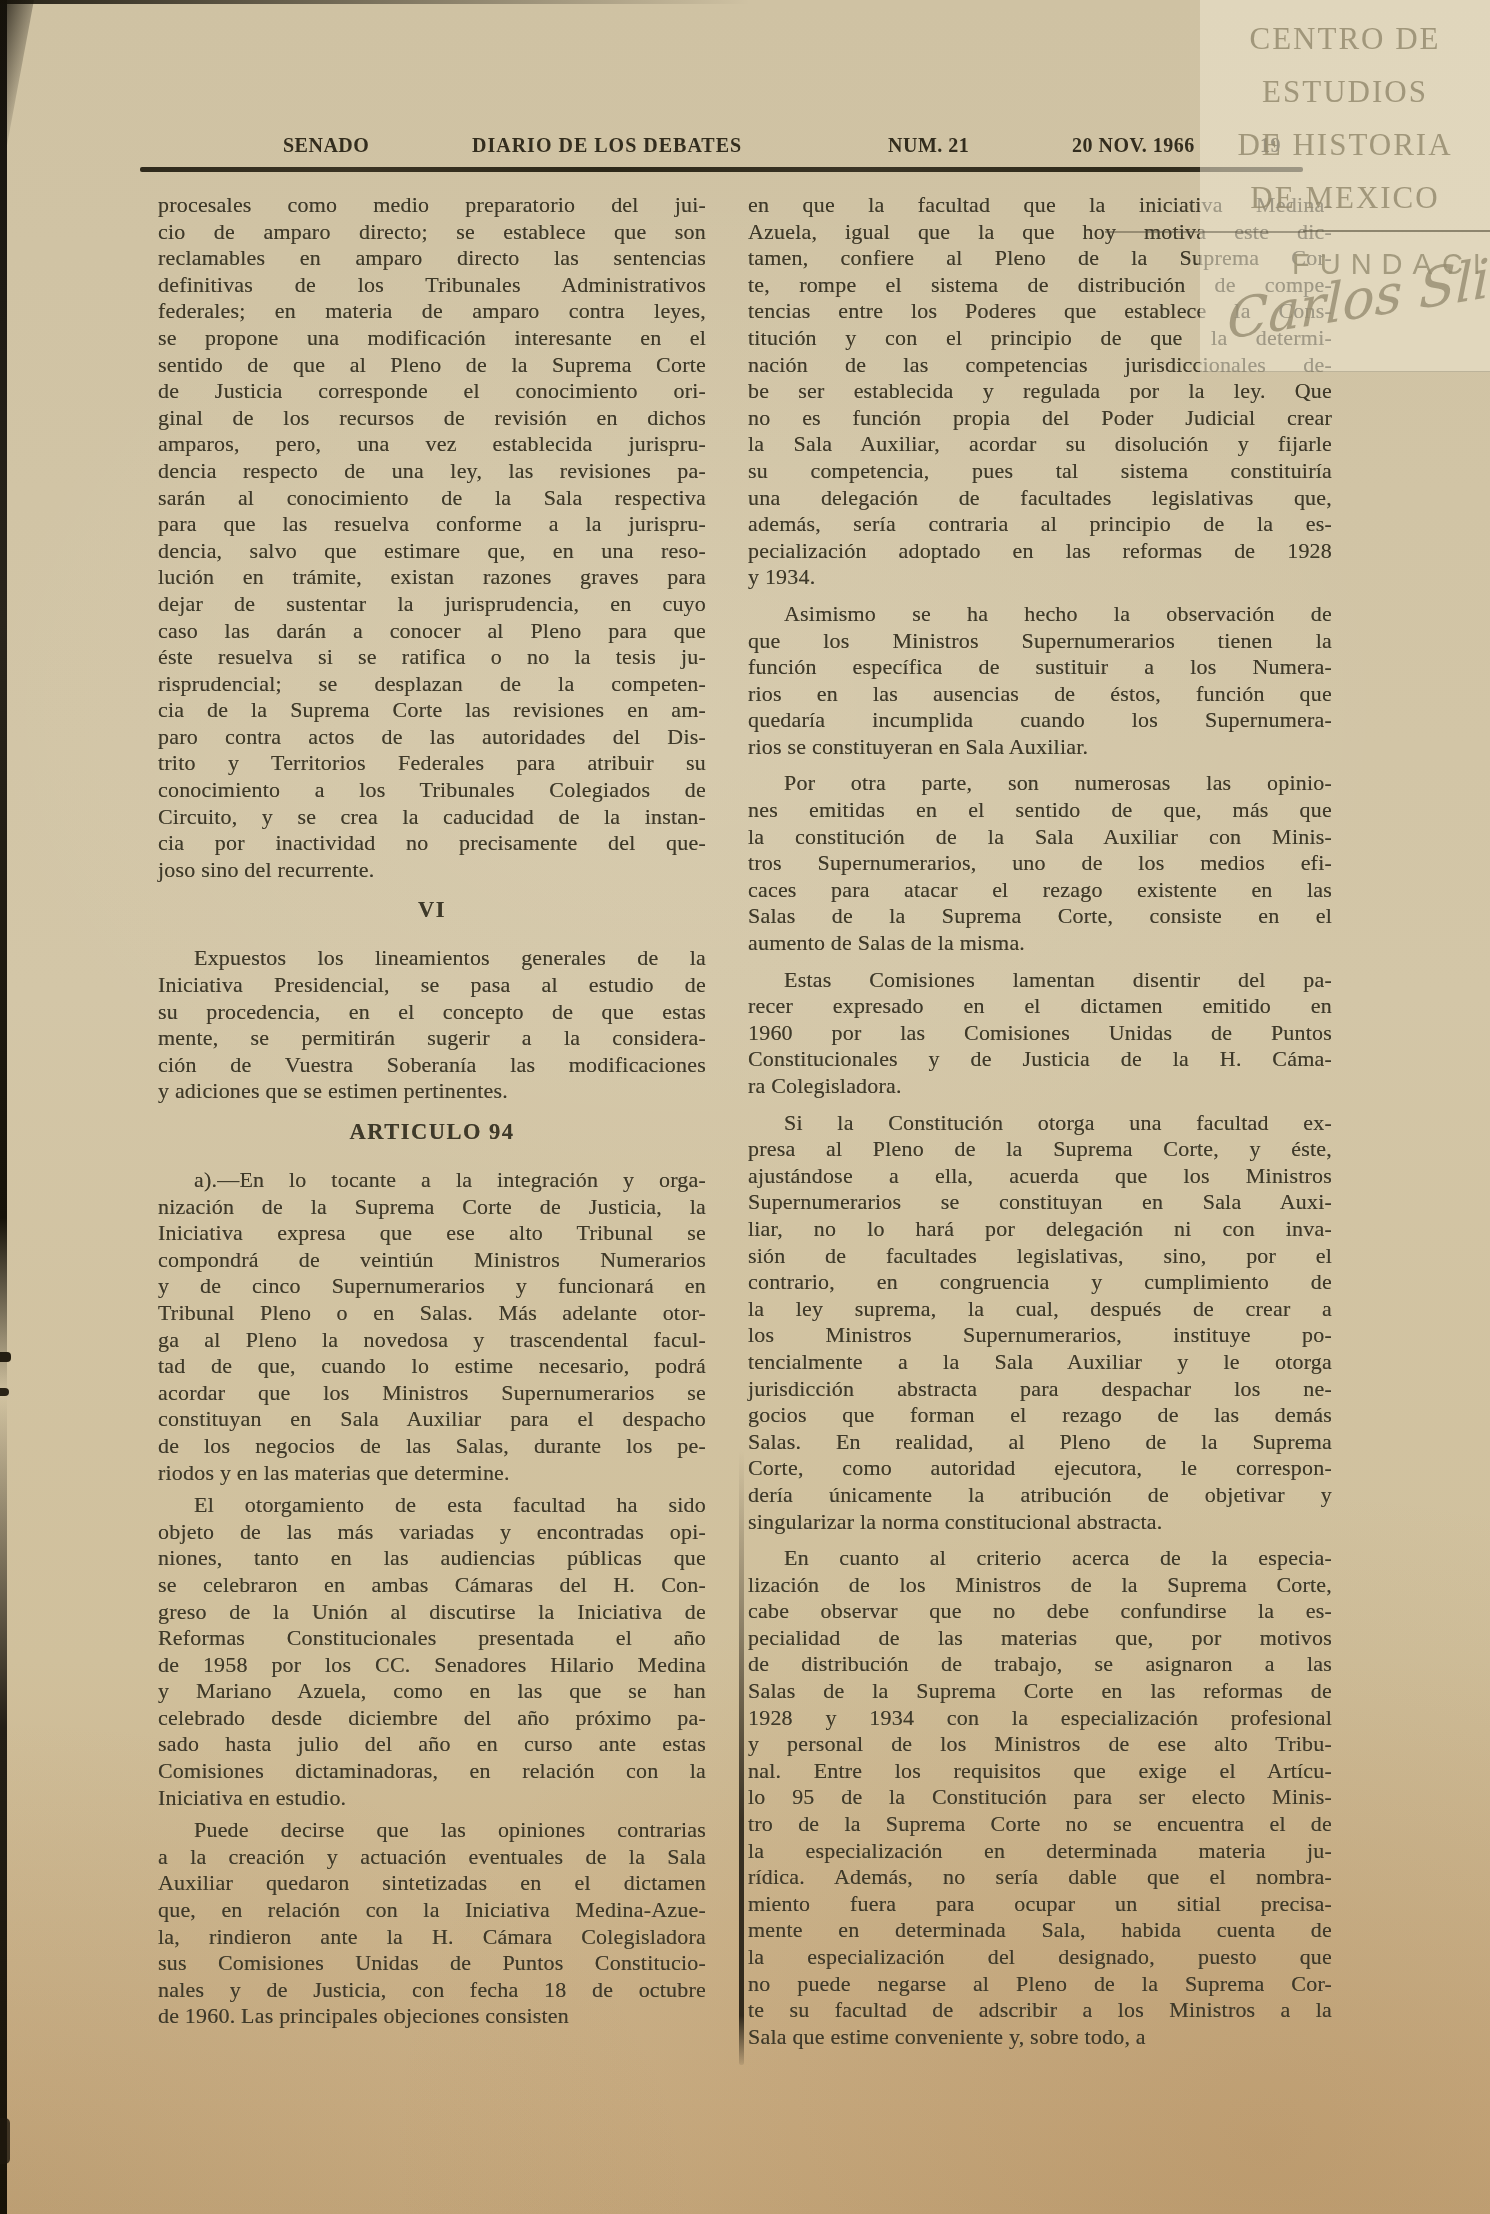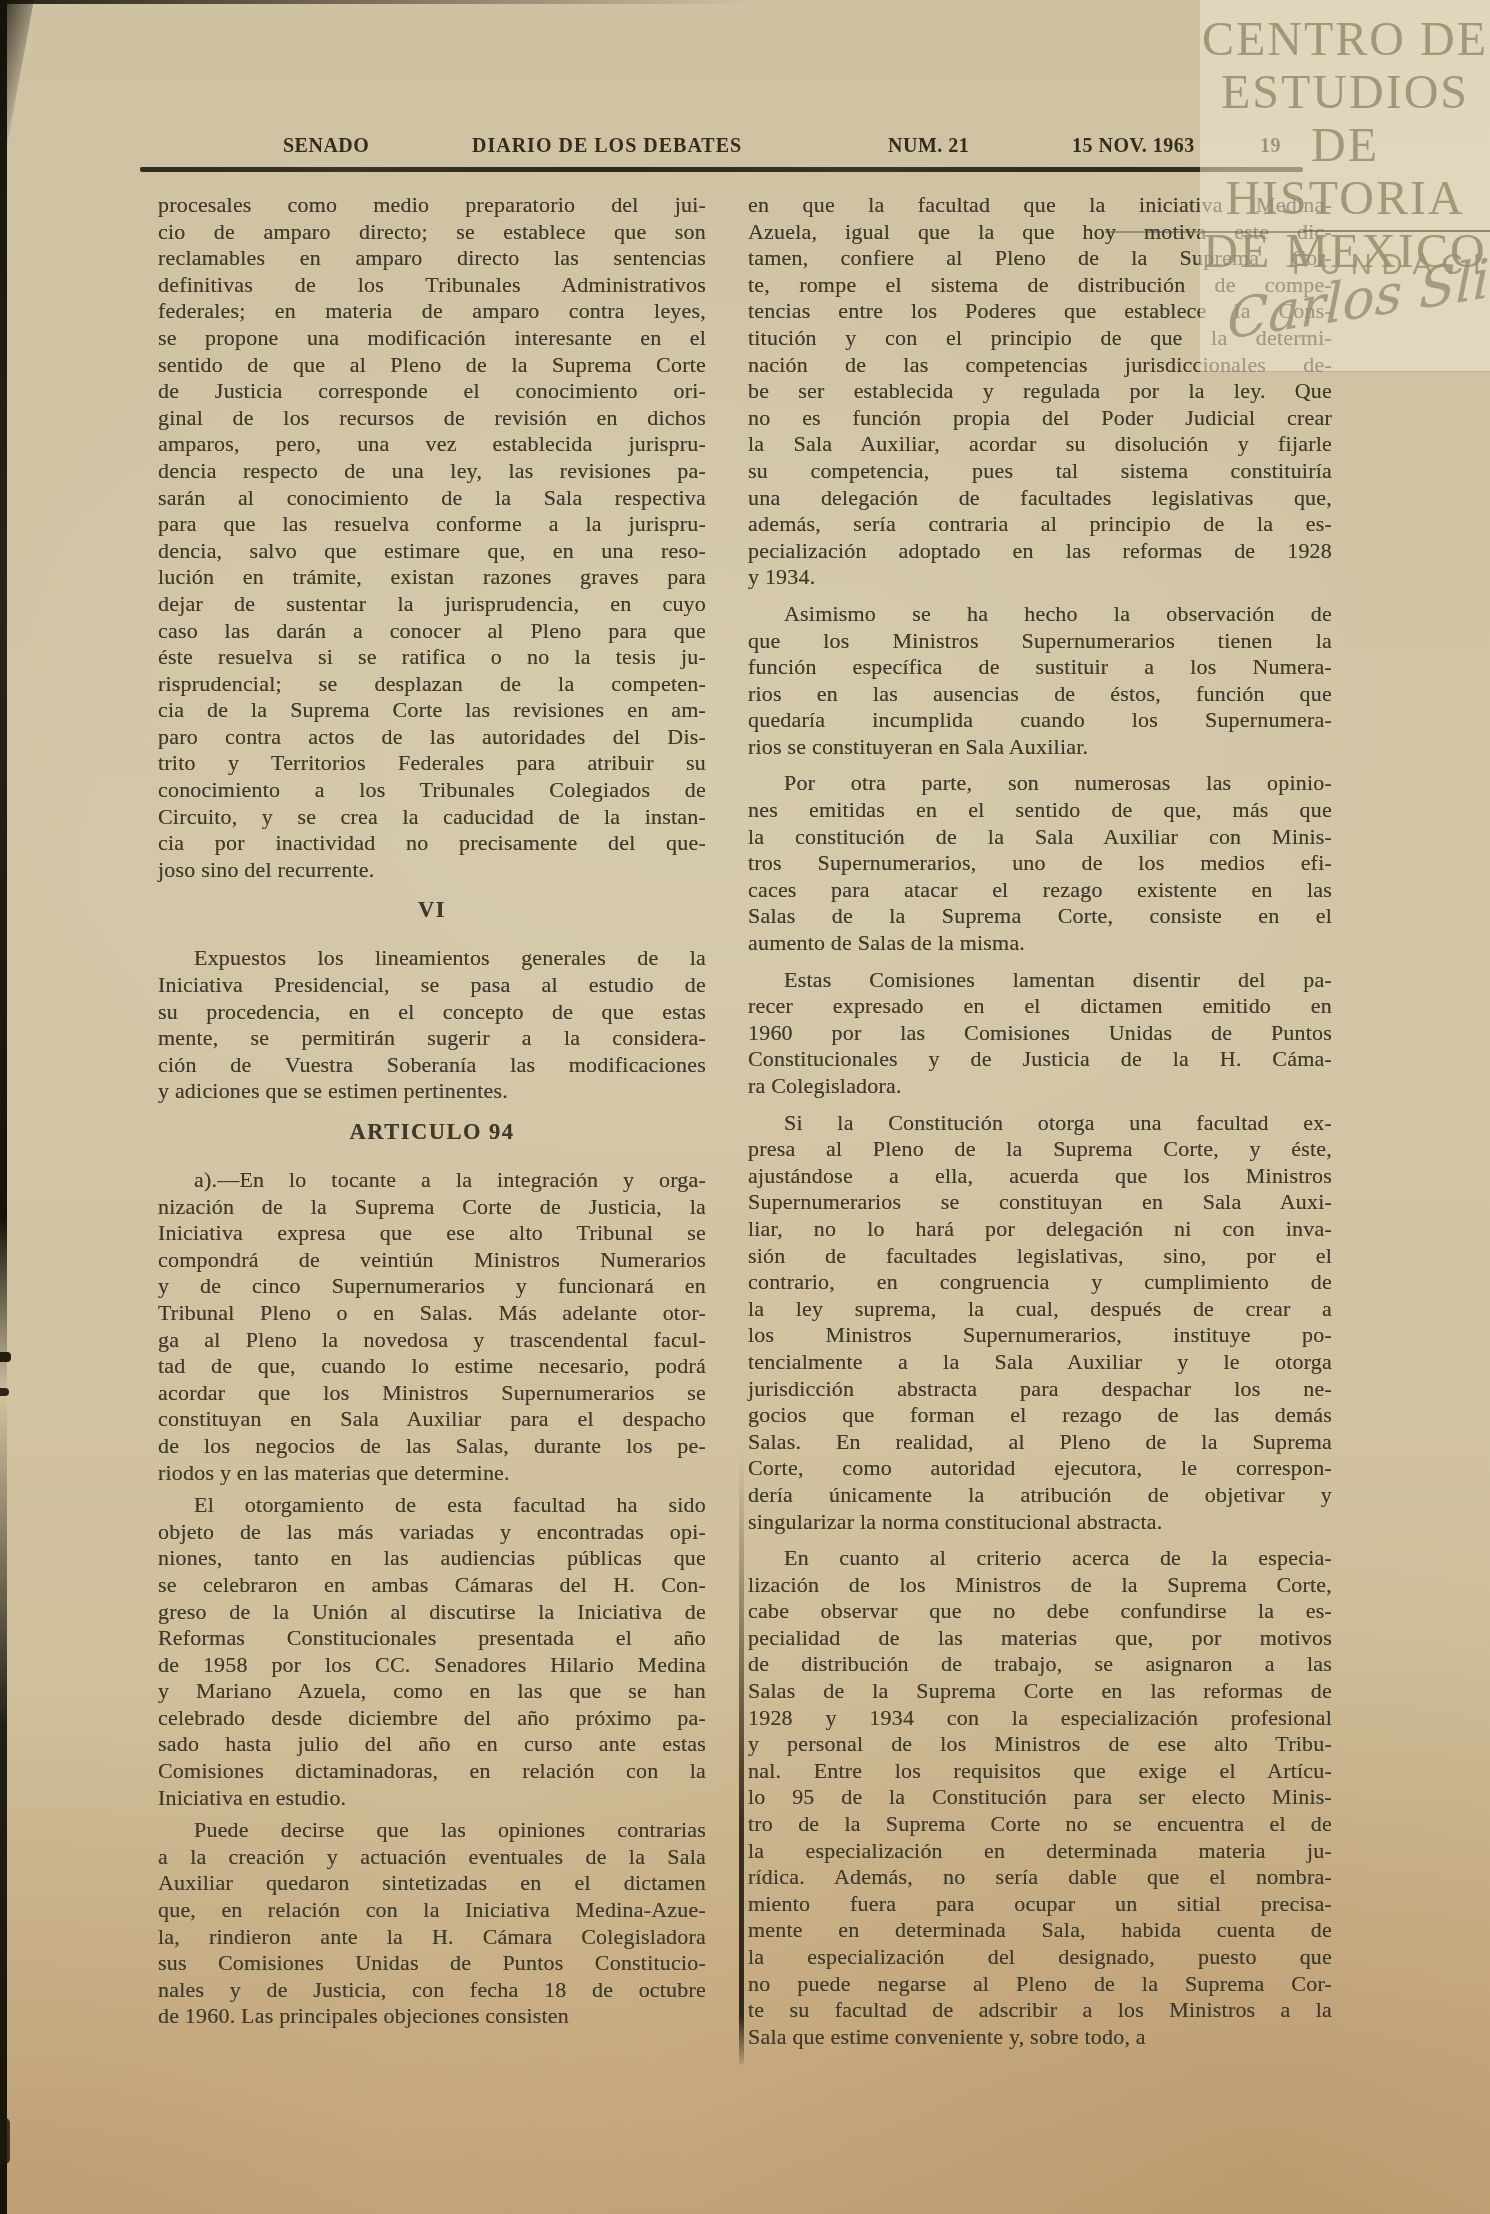--- a/index.html
+++ b/index.html
@@ -39,21 +39,21 @@
   .col-right .para{margin-bottom:10px;}
   .heading{text-align:center;font-weight:bold;font-size:22.5px;
     letter-spacing:1.5px;margin:14px 0 22px;}
   
   .wm-panel{position:absolute;left:1200px;top:0;width:290px;height:371px;
     background:rgba(238,231,210,0.55);
     border-bottom:1px solid rgba(120,112,88,0.35);
     z-index:5;}
   .wm-lines{position:absolute;left:0;top:12px;width:100%;text-align:center;
     font-family:"Liberation Serif","DejaVu Serif",serif;
-    font-size:48px;line-height:53px;letter-spacing:2px;
+    font-size:31px;line-height:53px;letter-spacing:2px;
     color:rgba(146,137,109,0.82);}
   .wm-rule{position:absolute;left:1303px;top:230px;width:187px;height:2px;
     background:rgba(95,89,68,0.65);z-index:6;}
   .wm-strike{position:absolute;left:1105px;top:231px;width:200px;height:2px;
     background:rgba(80,74,56,0.45);z-index:6;}
   .wm-foundation{position:absolute;left:1292px;top:248px;z-index:6;
     font-family:"Liberation Sans","DejaVu Sans",sans-serif;
     font-size:29px;letter-spacing:10px;white-space:nowrap;
     color:rgba(153,144,116,0.85);}
   .wm-signature{position:absolute;left:1228px;top:288px;width:300px;z-index:6;
@@ -77,21 +77,21 @@
 </style>
 </head>
 <body>
 
 <div class="page">
 
   <div class="header">
     <span class="h-senado">SENADO</span>
     <span class="h-title">DIARIO DE LOS DEBATES</span>
     <span class="h-num">NUM. 21</span>
-    <span class="h-date">15 NOV. 1963</span>
+    <span class="h-date">20 NOV. 1966</span>
     <span class="h-page">19</span>
   </div>
   <div class="header-rule"></div>
 
   <div class="col col-left" id="col-left">
       <div class="para">
         <div class="line">procesales como medio preparatorio del jui-</div>
         <div class="line">cio de amparo directo; se establece que son</div>
         <div class="line">reclamables en amparo directo las sentencias</div>
         <div class="line">definitivas de los Tribunales Administrativos</div>

